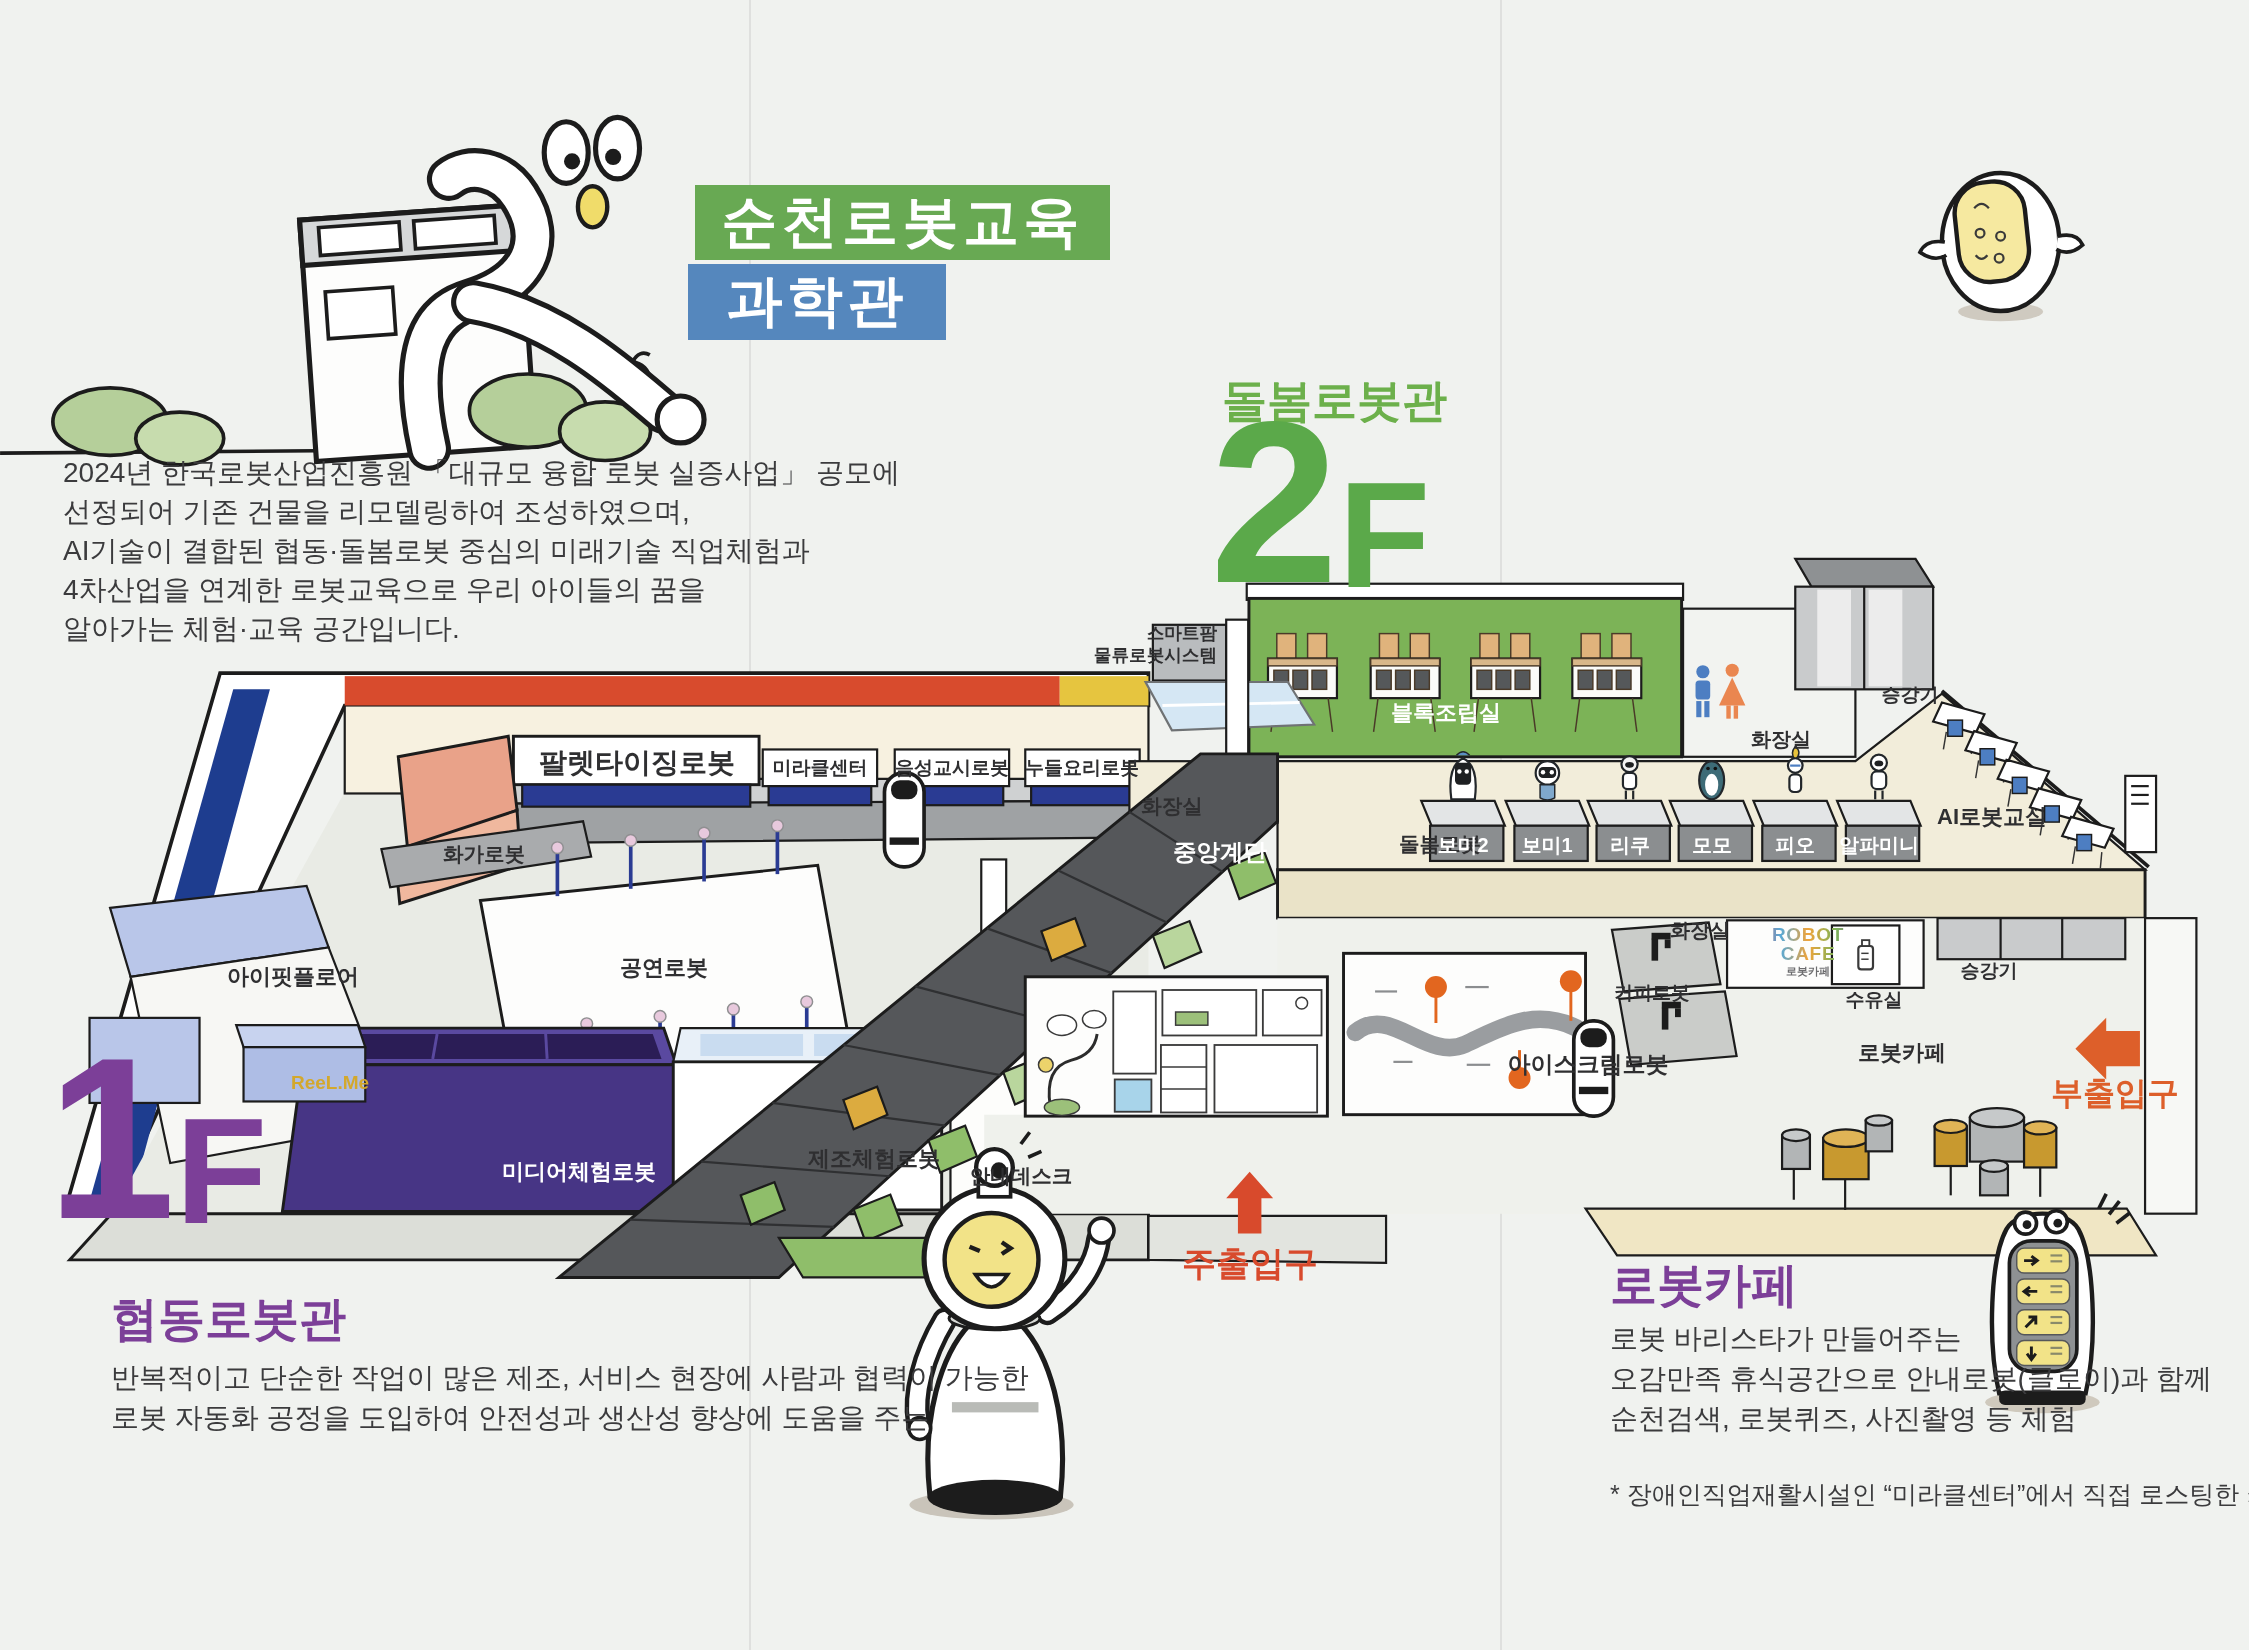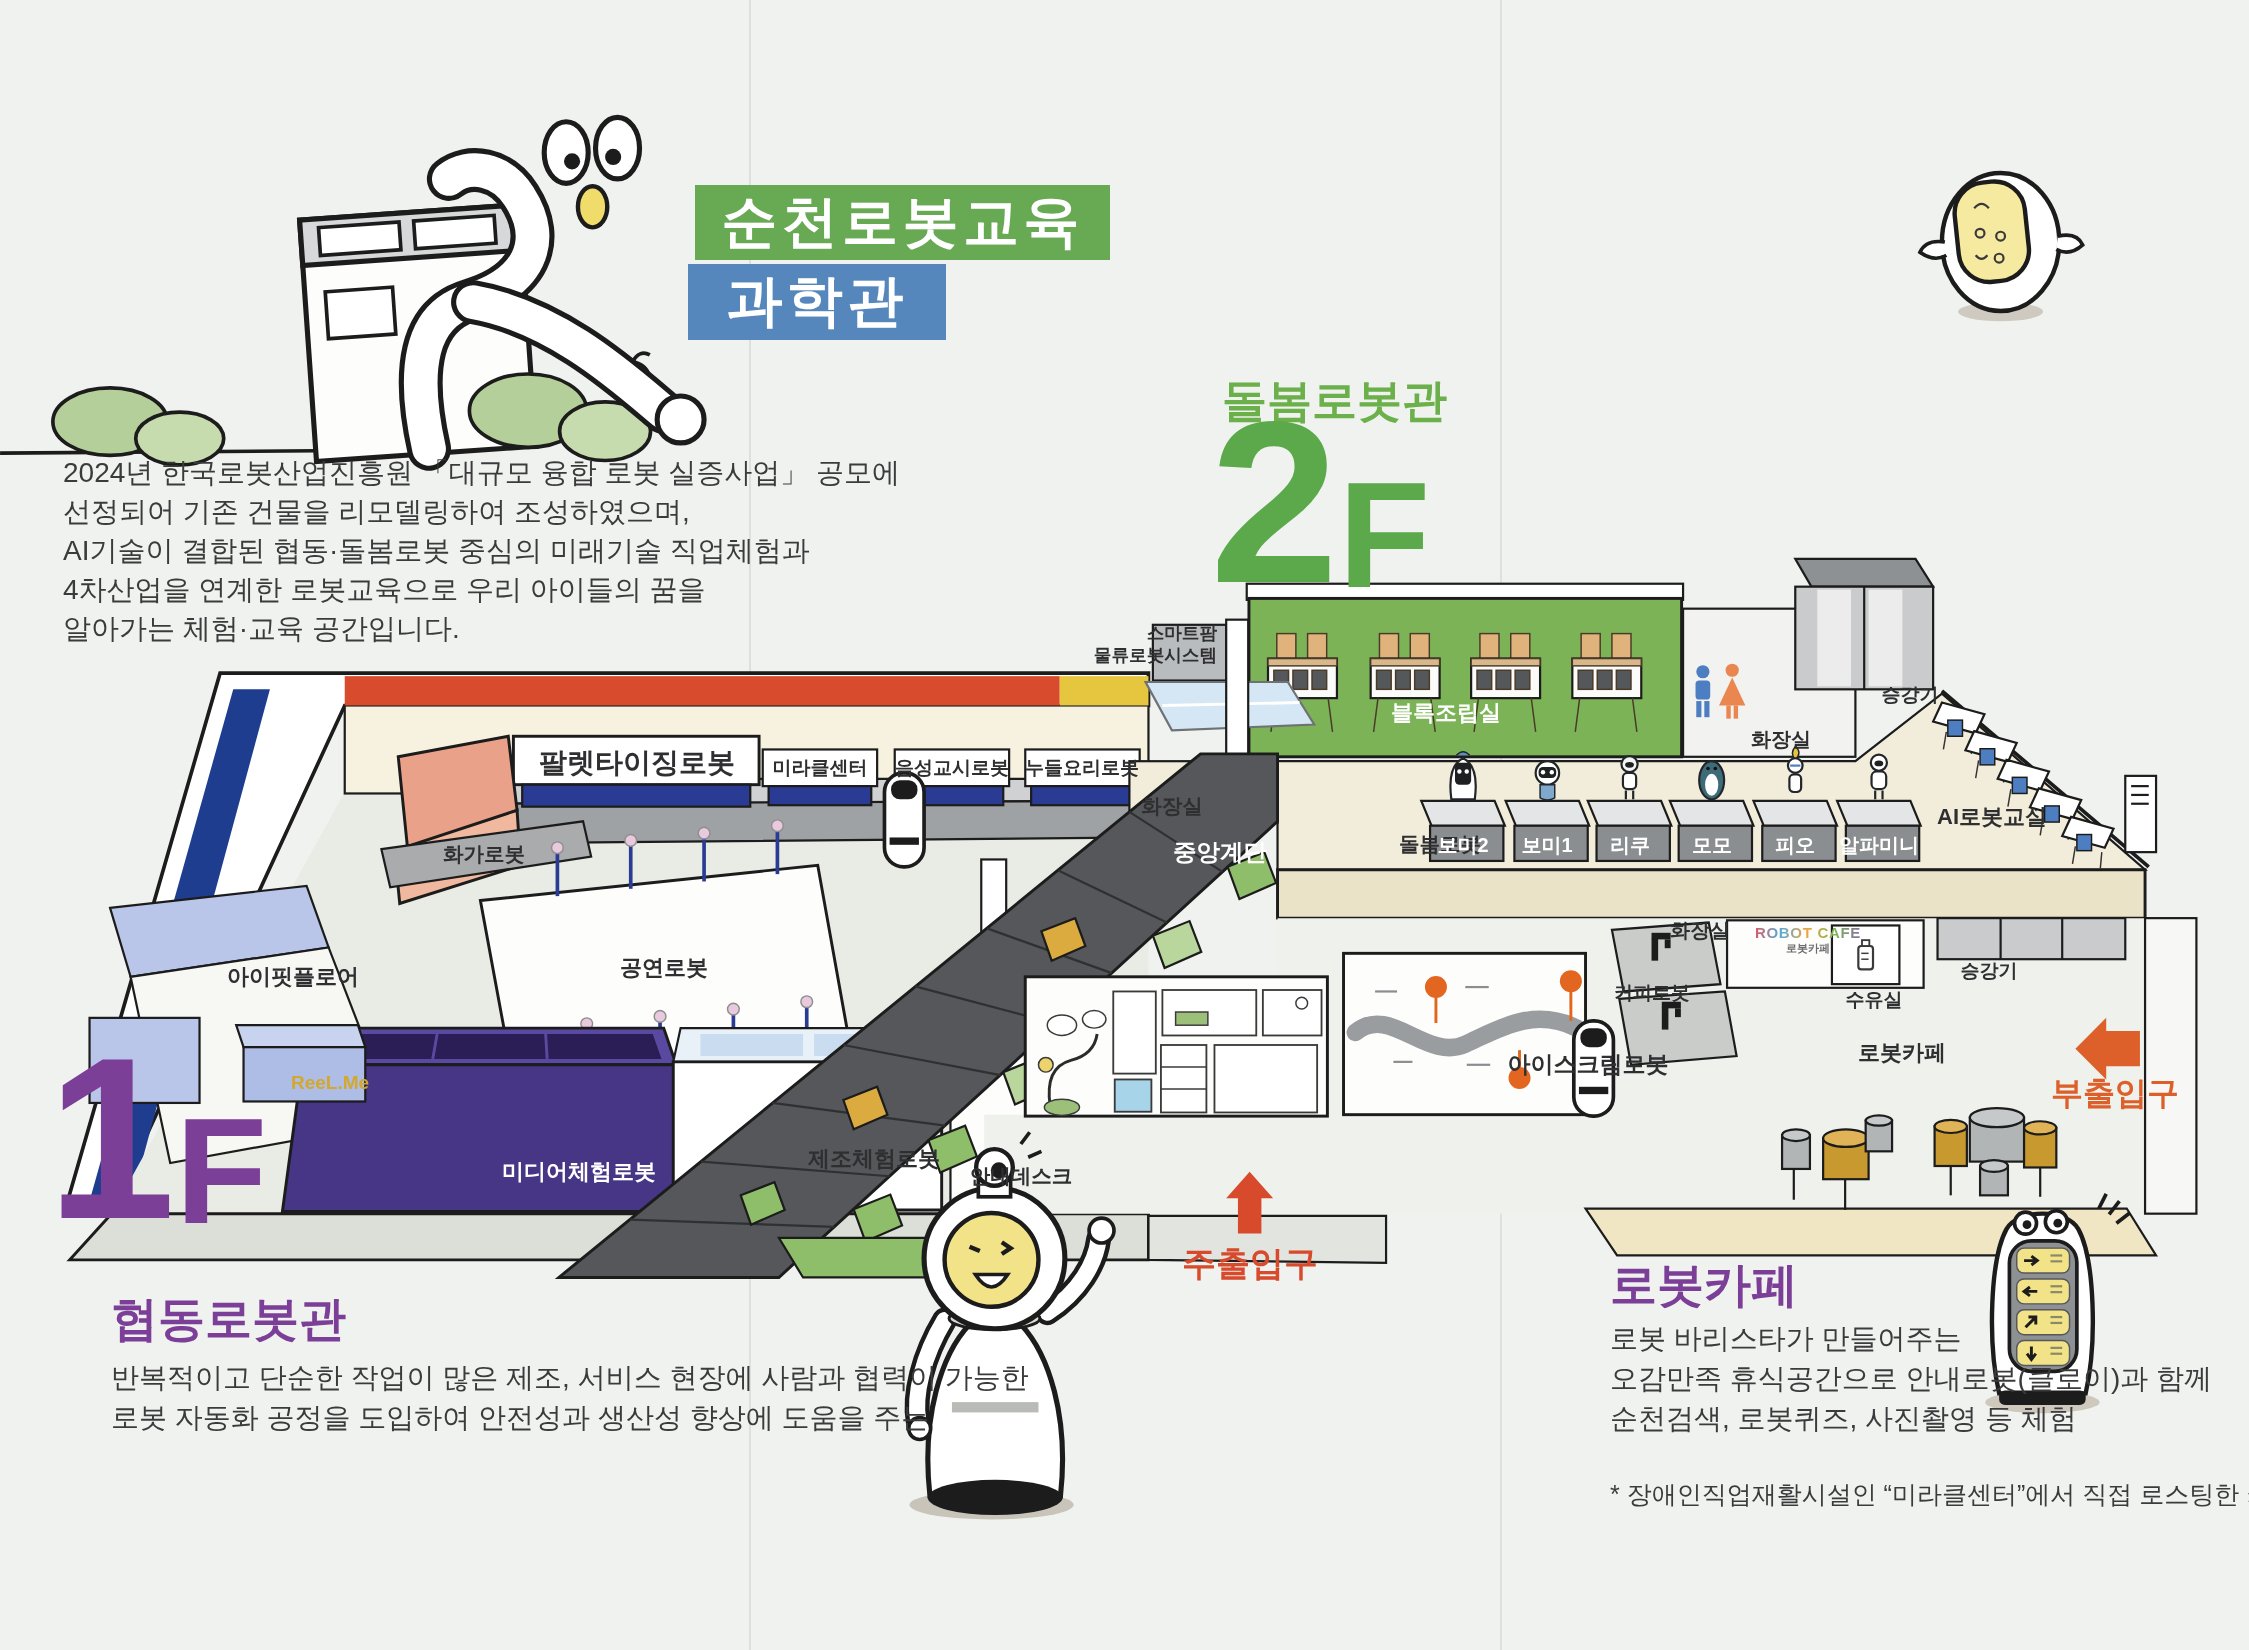--- a/index.html
+++ b/index.html
@@ -15,21 +15,21 @@
   .para span{display:block;white-space:nowrap;}
   .sec-name{position:absolute;font-weight:bold;white-space:nowrap;}
   .bigfloor{position:absolute;display:flex;align-items:flex-end;font-weight:bold;line-height:0.82;}
   .bigfloor .n{font-size:231px;}
   .bigfloor .f{font-size:150px;}
   .pl{position:absolute;font-weight:bold;color:#2f2f31;white-space:nowrap;transform:translateX(-50%);}
   .pl.w{color:#ffffff;}
   .pl.nt{transform:none;}
   .note{position:absolute;font-size:25px;color:#3b3b3d;white-space:nowrap;}
   .cafelogo{position:absolute;left:1753px;top:925px;width:110px;text-align:center;line-height:1.0;}
-  .cafelogo .big{display:block;font-weight:900;font-size:15px;letter-spacing:0.7px;
+  .cafelogo .big{display:block;font-weight:900;font-size:19px;letter-spacing:0.7px;
      background:linear-gradient(90deg,#e2555a,#58a9d7,#f0a43a,#7cb357,#8868aa);
      -webkit-background-clip:text;background-clip:text;color:transparent;}
   .cafelogo .sub{display:block;font-size:11px;color:#6d6d6f;font-weight:bold;margin-top:2.9px;}
 </style>
 </head>
 <body>
 
 <div class="stage">
 
   <div class="fold" style="left:749px"></div>

